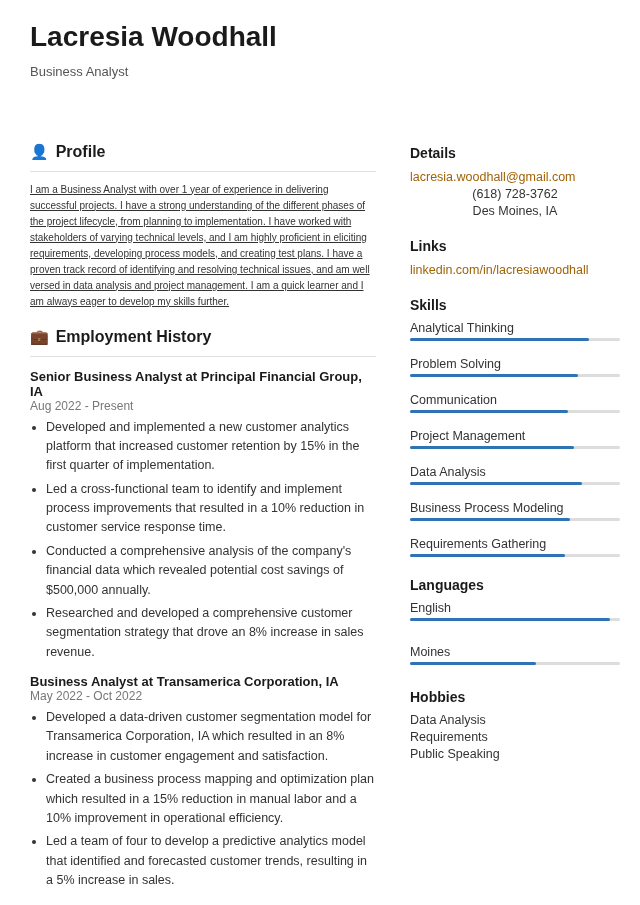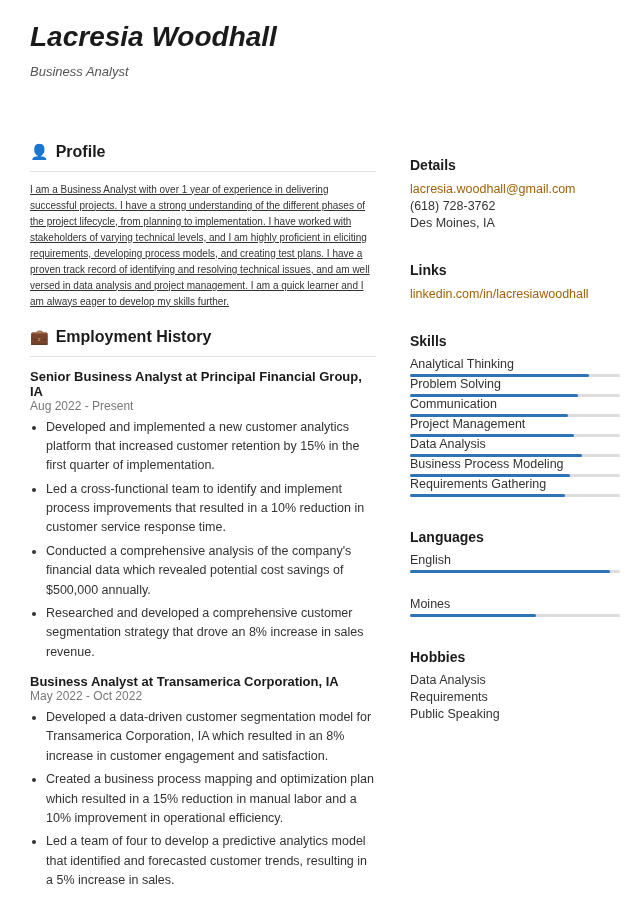--- a/index.html
+++ b/index.html
@@ -24,21 +24,20 @@
     .right {
       width: 240px;
       padding: 0 20px 0 10px;
       border-left: none;
     }
 
     
     .header {
       padding: 20px 19px 16px 30px;
       border-bottom: none;
-      font-style: italic;
     }
     .header h1 {
       font-size: 28px;
       font-weight: bold;
       color: #1a1a1a;
       line-height: 1.2;
     }
     .header .subtitle {
       font-size: 13px;
       color: #555;
@@ -89,37 +88,38 @@
       color: #333;
       line-height: 1.55;
       margin-bottom: 4px;
     }
 
     
     .right-section-title {
       font-size: 14px;
       font-weight: bold;
       color: #1a1a1a;
-      margin-top: 32px;
+      margin-top: 20px;
       margin-bottom: 8px;
     }
     .detail-item {
       font-size: 12.5px;
       color: #333;
       margin-bottom: 3px;
+      text-align: center;
     }
     .detail-link {
       color: #a16207;
       font-size: 12.5px;
       text-decoration: none;
     }
 
     
     .skill-item {
-      margin-bottom: 0;
+      margin-bottom: 16px;
     }
     .skill-label {
       font-size: 12.5px;
       color: #333;
       margin-bottom: 3px;
     }
     .skill-bar-bg {
       width: 100%;
       height: 3px;
       background: #ddd;

